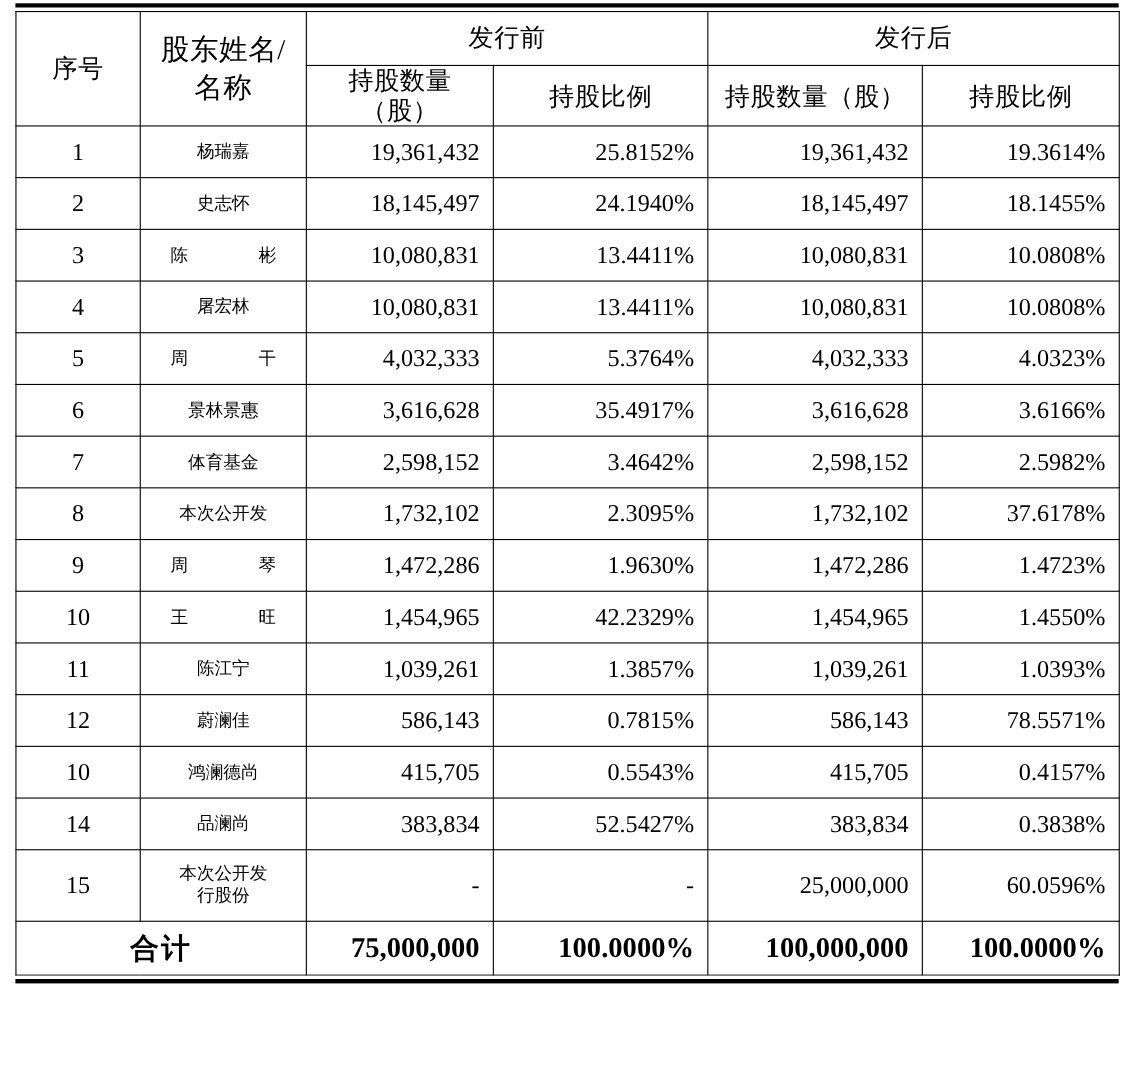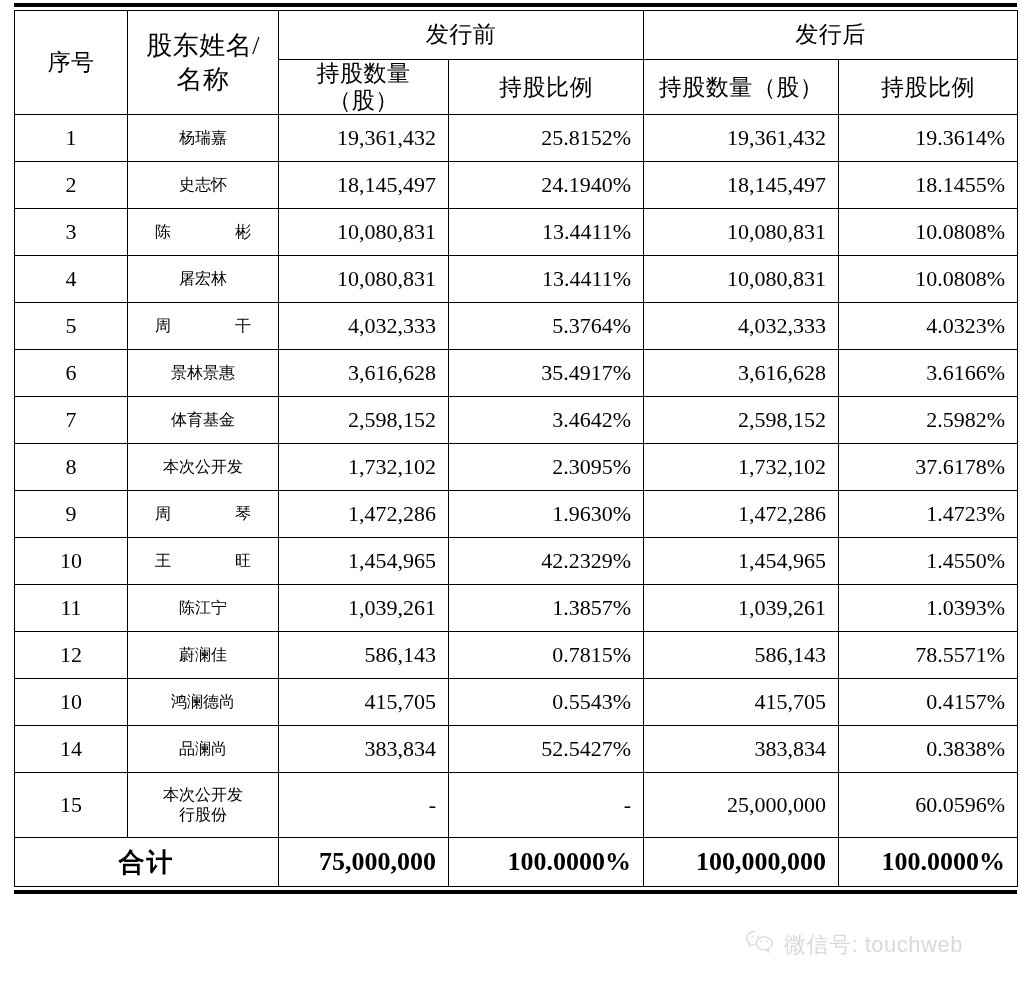--- a/index.html
+++ b/index.html
@@ -315,32 +315,14 @@
           <td class="num">100,000,000</td>
           <td class="num">100.0000%</td>
         </tr>
       </tfoot>
     </table>
 
     <div class="rule-gap"></div>
     <div class="rule-thick"></div>
   </div>
 
-  <div id="watermark">
-    <span class="wm-icon">
-      <svg width="30" height="25" viewBox="0 0 30 25" aria-hidden="true">
-        <g fill="none" stroke="#dcdcdc" stroke-width="1.4">
-          <path d="M10.3 2.2C5.4 2.2 1.6 5.4 1.6 9.2c0 2.2 1.3 4.1 3.3 5.4l-.9 2.7 3.2-1.6c.9.3 1.9.4 3 .4"></path>
-          <ellipse cx="19.3" cy="14.4" rx="8" ry="6.5"></ellipse>
-          <path d="M22.8 20.4l.8 2.2-2.6-1.3"></path>
-        </g>
-        <g fill="#dcdcdc">
-          <circle cx="7.6" cy="7.6" r="1.1"></circle>
-          <circle cx="13.0" cy="7.6" r="1.1"></circle>
-          <circle cx="16.4" cy="12.4" r="1.0"></circle>
-          <circle cx="21.8" cy="12.4" r="1.0"></circle>
-        </g>
-      </svg>
-    </span>
-    <span class="wm-text">微信号: touchweb</span>
-  </div>
 
 </div>
 
 </body></html>

